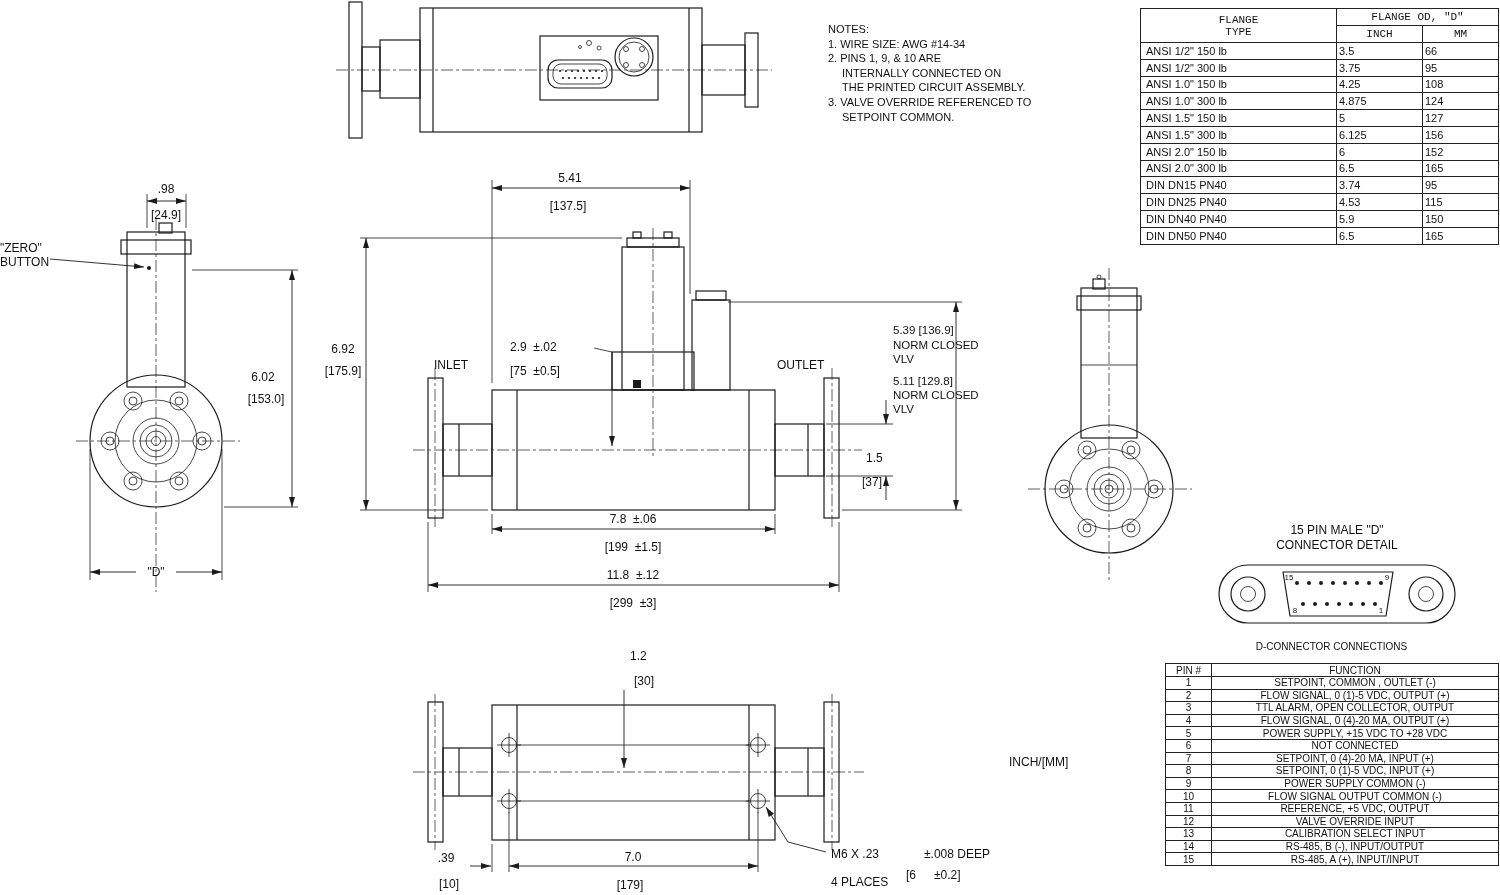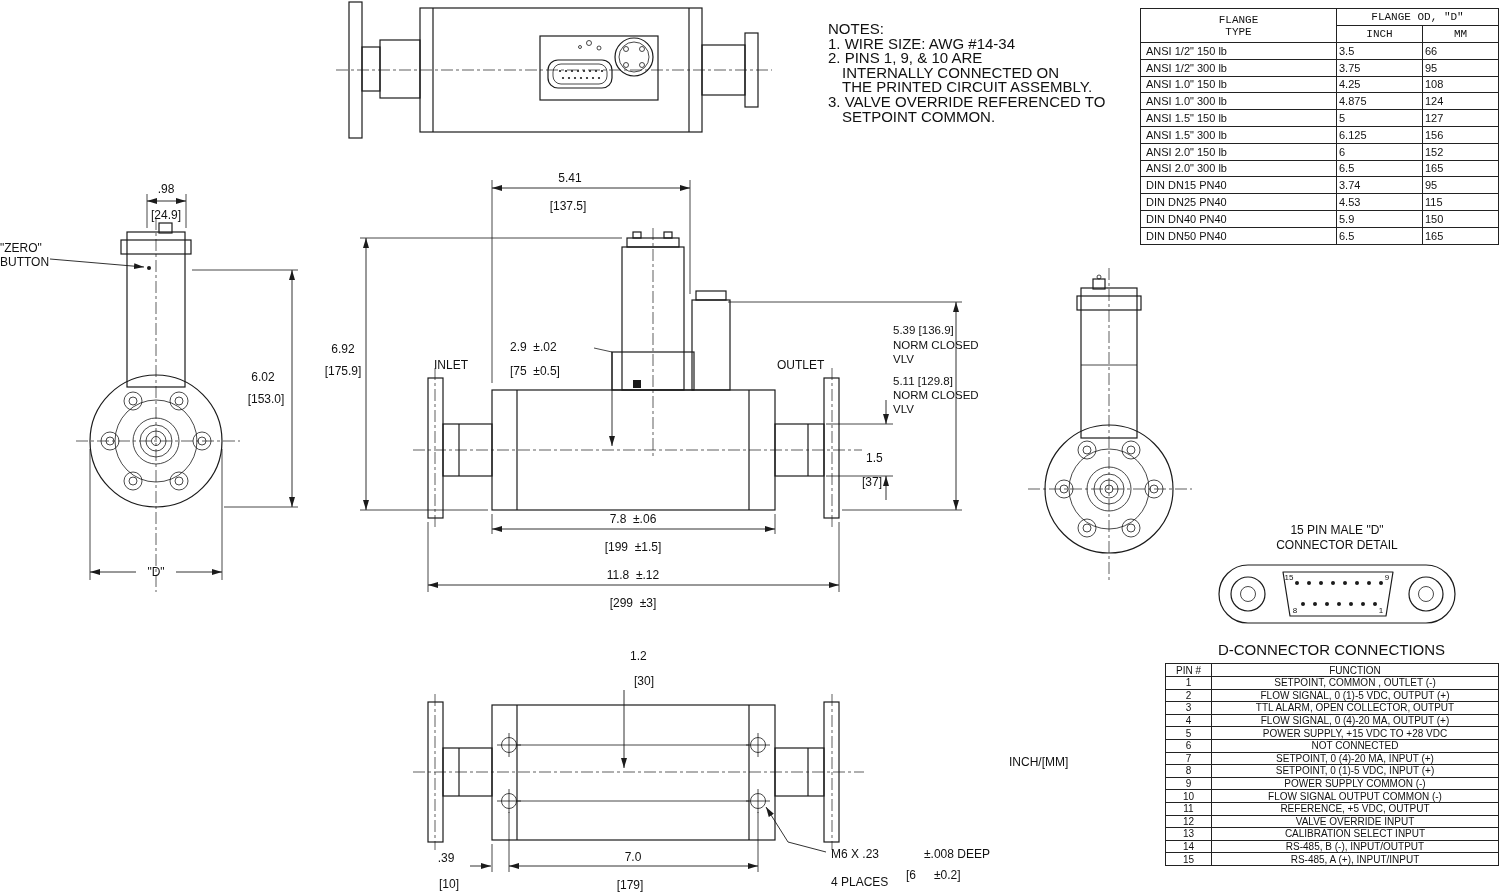--- a/index.html
+++ b/index.html
@@ -8,32 +8,32 @@
             font-family:"Liberation Sans", sans-serif; color:#111; overflow:hidden; }
   svg.draw { position:absolute; left:0; top:0; }
   svg text { font-family:"Liberation Sans", sans-serif; fill:#111; }
   .t12 { font-size:12px; } .t11 { font-size:11.5px; } .t8 { font-size:8px; }
   .ln   { stroke:#1b1b1b; stroke-width:1.2; fill:none; }
   .thin { stroke:#1b1b1b; stroke-width:0.8; fill:none; }
   .cl   { stroke:#1b1b1b; stroke-width:0.7; fill:none; stroke-dasharray:12 3 3 3; }
   .dim  { stroke:#1b1b1b; stroke-width:0.9; fill:none; }
   .dot  { fill:#1b1b1b; stroke:none; }
 
-  .notes { position:absolute; left:828px; top:22px; font-size:15px; line-height:14.6px; }
+  .notes { position:absolute; left:828px; top:22px; font-size:11px; line-height:14.6px; }
   .notes .indent { padding-left:14px; }
 
   table.dtab { border-collapse:collapse; position:absolute; background:#fff; table-layout:fixed; }
   table.dtab td, table.dtab th { border:1px solid #222; font-weight:normal; }
 
   .flange-table { left:1140px; top:8px; width:358px; font-size:11px; }
   .flange-table th { text-align:center; height:17px;font-family:Liberation Mono, monospace; }
   .flange-table td { height:16.8px; padding:0 2px; }
   .flange-table tbody td:first-child { text-align:left; padding-left:5px; }
 
-  .pin-title { position:absolute; left:1165px; top:641px; width:333px; text-align:center; font-size:15px; }
+  .pin-title { position:absolute; left:1165px; top:641px; width:333px; text-align:center; font-size:10px; }
   .pin-table { left:1165px; top:663px; width:333px; font-size:10px; }
   .pin-table th { text-align:center; height:13px; }
   .pin-table td { height:12.6px; text-align:center; padding:0 2px; white-space:nowrap; overflow:hidden; }
 </style>
 </head>
 <body>
 
 <div class="canvas">
 
 <svg class="draw" width="1500" height="895" viewBox="0 0 1500 895">

